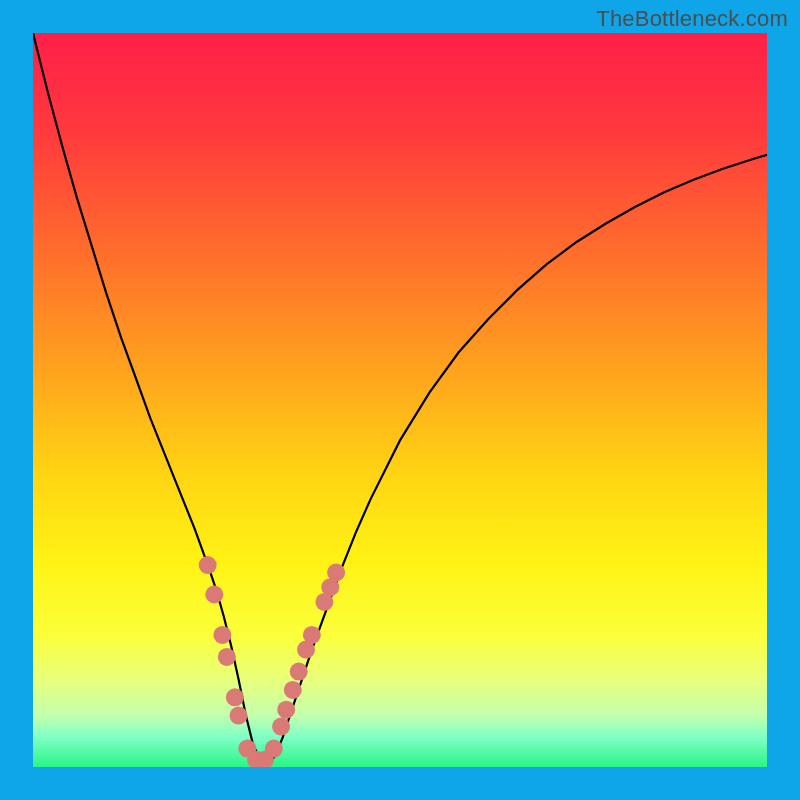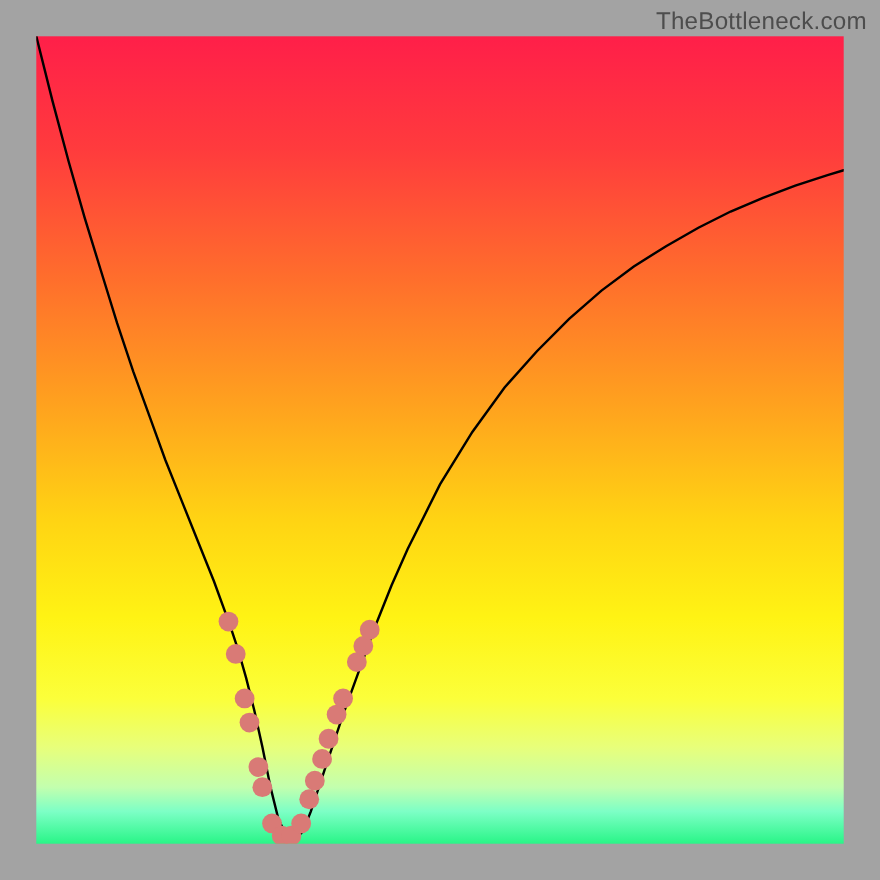--- a/index.html
+++ b/index.html
@@ -9,21 +9,21 @@
     height: 800px;
     overflow: hidden;
     background: #000;
     font-family: Arial, Helvetica, sans-serif;
   }
   .frame {
     position: absolute;
     left: 0; top: 0;
     width: 800px;
     height: 800px;
-    background: #a3a3a3;
+    background: #0ea5e9;
   }
   .plot-area {
     position: absolute;
     left: 33px;
     top: 33px;
     width: 734px;
     height: 734px;
     
   }
   .watermark {

